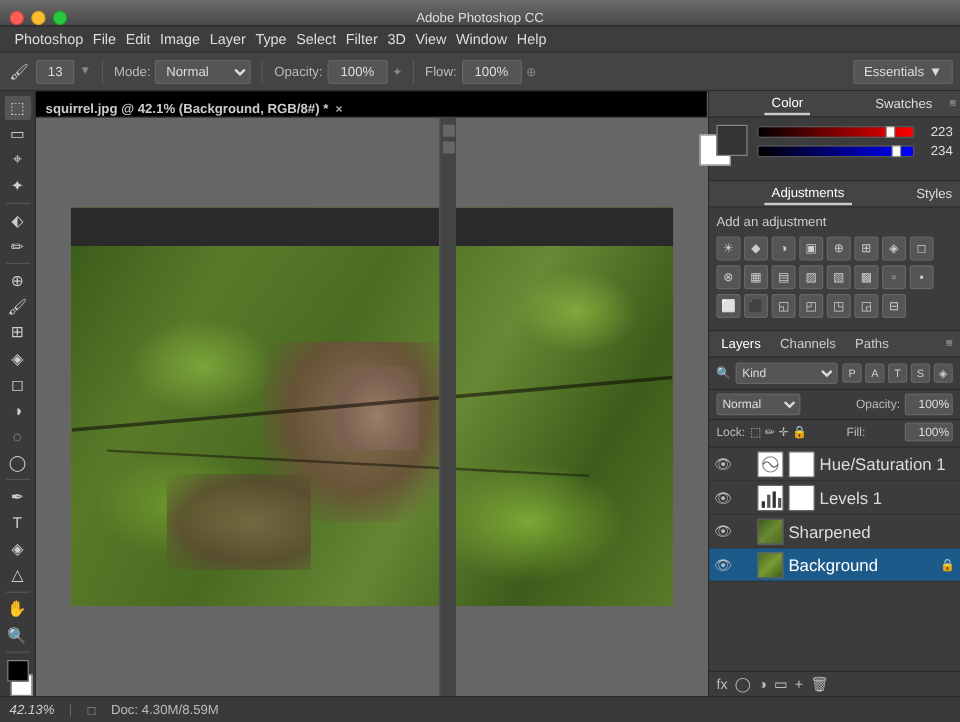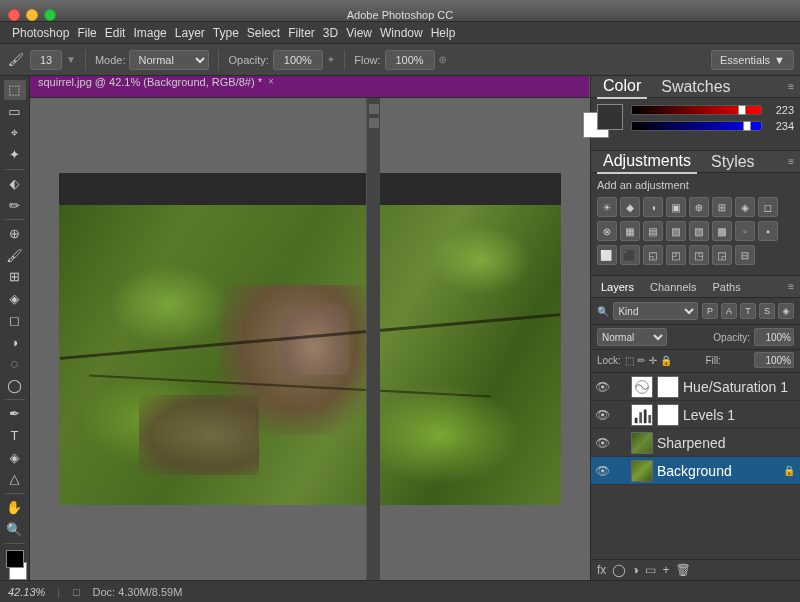--- a/index.html
+++ b/index.html
@@ -29,30 +29,30 @@
     .toolbar-num { background: #555; border: 1px solid #666; color: #ddd; font-size: 11px; padding: 1px 4px; height: 20px; width: 32px; border-radius: 2px; text-align: center; }
 
     
     .toolbox { width: 30px; background: #3a3a3a; border-right: 1px solid #2a2a2a; display: flex; flex-direction: column; align-items: center; padding-top: 4px; gap: 2px; }
     .tool-btn { width: 22px; height: 22px; display: flex; align-items: center; justify-content: center; color: #ccc; font-size: 13px; cursor: pointer; border-radius: 2px; }
     .tool-btn.active { background: #555; }
     .tool-divider { width: 20px; height: 1px; background: #555; margin: 2px 0; }
 
     
     .canvas-area { flex: 1; background: #3c3c3c; display: flex; flex-direction: column; overflow: hidden; }
-    .doc-tab { height: 22px; background: #701a75; display: flex; align-items: flex-start; padding: 0 8px; border-bottom: 1px solid #2a2a2a; border-right: 1px solid #5a5a5a; font-size: 11px; color: #ccc; gap: 6px; }
+    .doc-tab { height: 22px; background: #000000; display: flex; align-items: flex-end; padding: 0 8px; border-bottom: 1px solid #2a2a2a; border-right: 1px solid #5a5a5a; font-size: 11px; color: #ccc; gap: 6px; font-weight: bold; }
     .doc-tab-close { color: #aaa; cursor: pointer; font-size: 10px; }
     .canvas-viewport { flex: 1; background: #666; display: flex; align-items: center; justify-content: center; overflow: hidden; position: relative; }
 
     
     .right-panel { width: 210px; background: #3c3c3c; border-left: 1px solid #2a2a2a; display: flex; flex-direction: column; }
 
     
     .panel-header { display: flex; align-items: center; background: #444; border-bottom: 1px solid #2a2a2a; height: 22px; padding: 0 6px; gap: 8px; }
-    .panel-tab { font-size: 16px; color: #ddd; cursor: pointer; padding: 2px 6px; }
+    .panel-tab { font-size: 11px; color: #ddd; cursor: pointer; padding: 2px 6px; margin-left: 40px; }
     .panel-tab.active { color: #fff; border-bottom: 2px solid #ccc; }
     .color-panel { padding: 6px; }
     .color-preview-row { display: flex; align-items: flex-start; gap: 6px; margin-bottom: 6px; }
     .color-squares { position: relative; width: 34px; height: 34px; }
     .color-bg-sq { width: 26px; height: 26px; background: #fff; border: 1px solid #888; position: absolute; bottom: 0; right: 0; }
     .color-fg-sq { width: 26px; height: 26px; background: #333; border: 1px solid #888; position: absolute; top: 0; left: 0; }
     .channel-row { display: flex; align-items: center; gap: 4px; margin-bottom: 4px; }
     .channel-label { width: 12px; font-size: 11px; color: #ccc; }
     .channel-slider { flex: 1; height: 10px; border-radius: 2px; appearance: none; -webkit-appearance: none; cursor: pointer; border: 1px solid #555; }
     .channel-slider.r { background: linear-gradient(to right, #000, #ff0000); }

